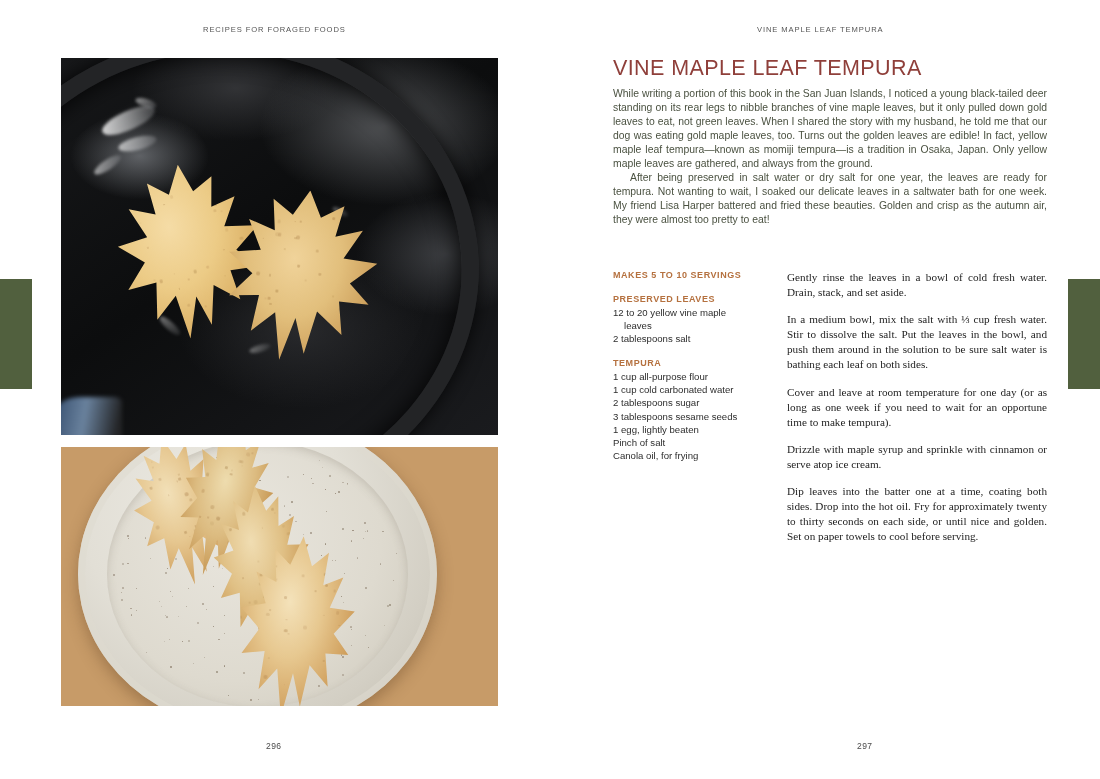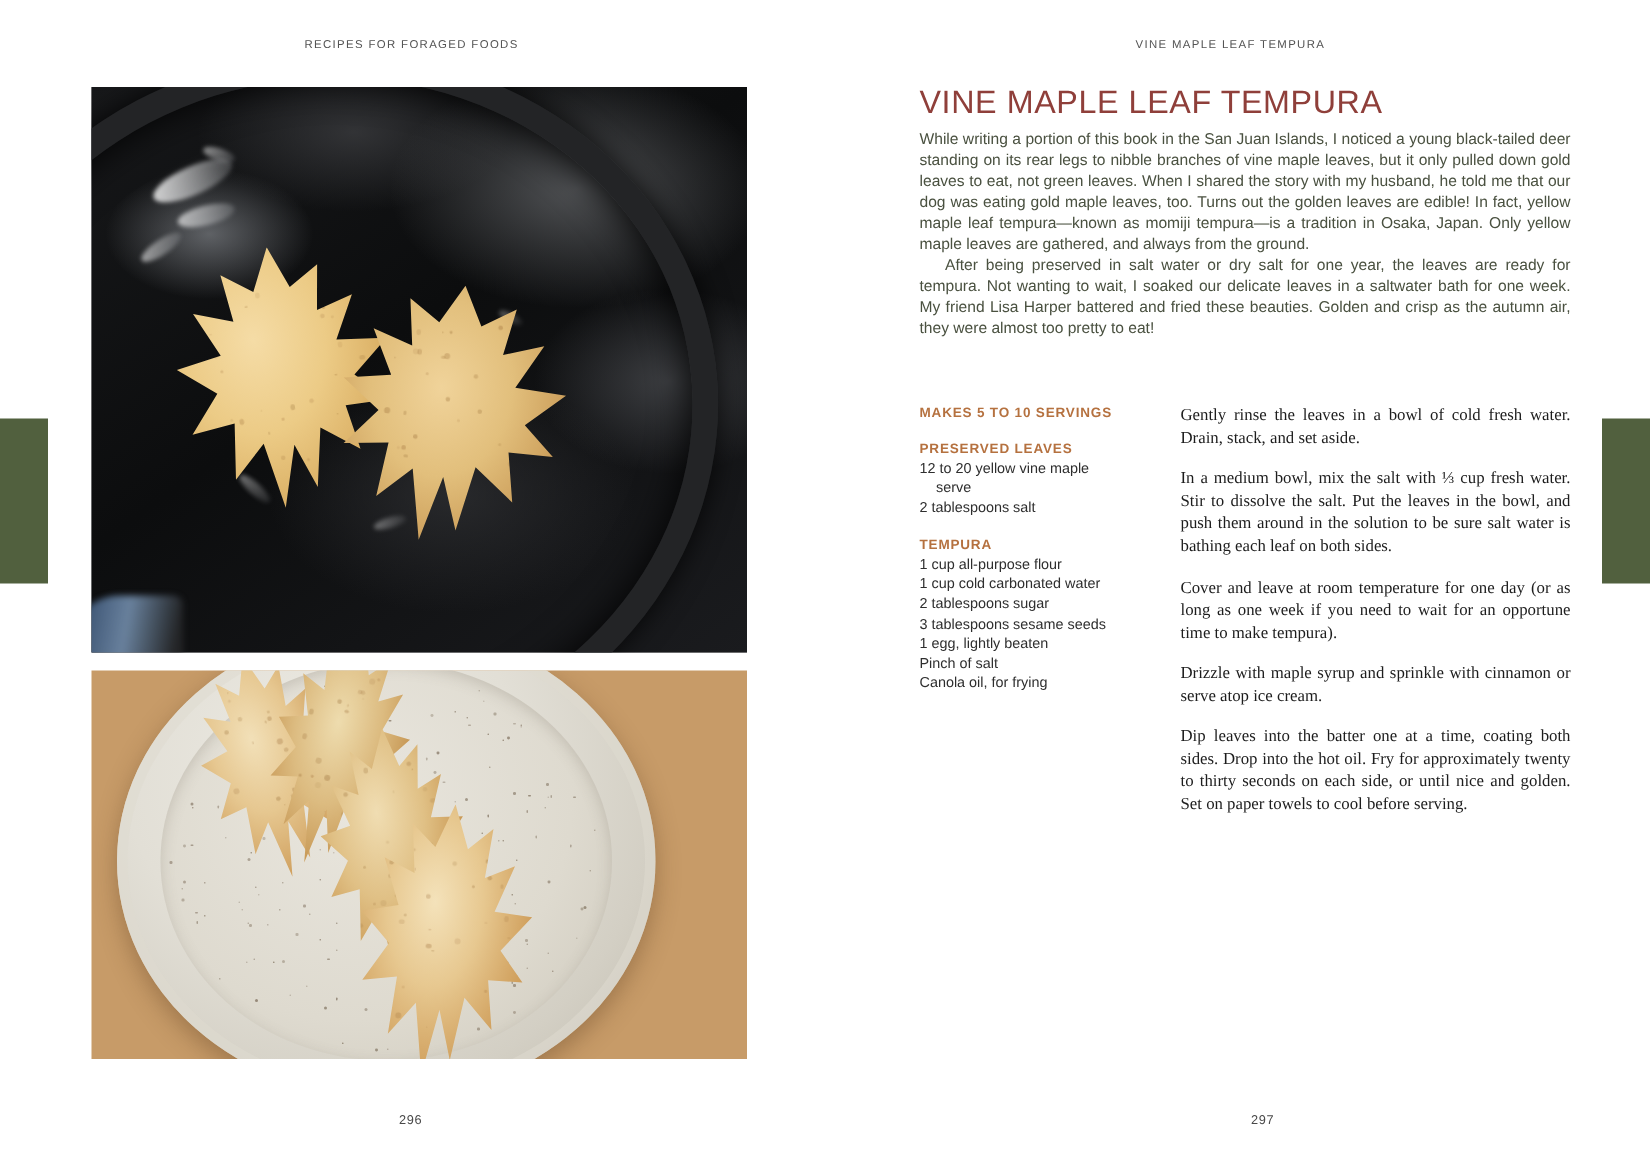--- a/index.html
+++ b/index.html
@@ -48,21 +48,21 @@
 
   
   .folio {
     position: absolute;
     top: 741px;
     font-size: 8.5px;
     color: #4a4a4a;
     letter-spacing: 0.4px;
   }
   .folio.verso { left: 266px; }
-  .folio.recto { left: 834px; }
+  .folio.recto { left: 857px; }
 
   
   .photo {
     position: absolute;
     overflow: hidden;
   }
   .photo-top {
     left: 61px;
     top: 58px;
     width: 437px;
@@ -681,21 +681,21 @@
   </div>
 
   <div class="recipe-body">
     <div class="ingredients">
       <div class="yield">MAKES 5 TO 10 SERVINGS</div>
       <div class="ing-group">
         <div class="ing-head">PRESERVED LEAVES</div>
         <ul class="ing-list">
           <li>
             <span>12 to 20 yellow vine maple</span>
-            <span class="cont">serve</span>
+            <span class="cont">leaves</span>
           </li>
           <li>
             <span>2 tablespoons salt</span>
           </li>
         </ul>
       </div>
       <div class="ing-group">
         <div class="ing-head">TEMPURA</div>
         <ul class="ing-list">
           <li><span>1 cup all-purpose flour</span></li>

